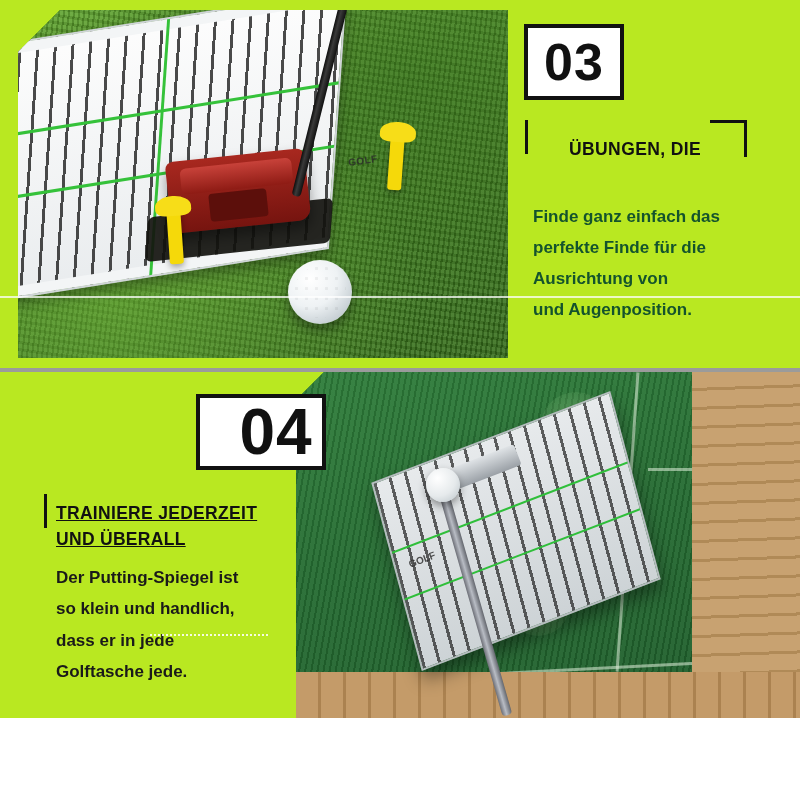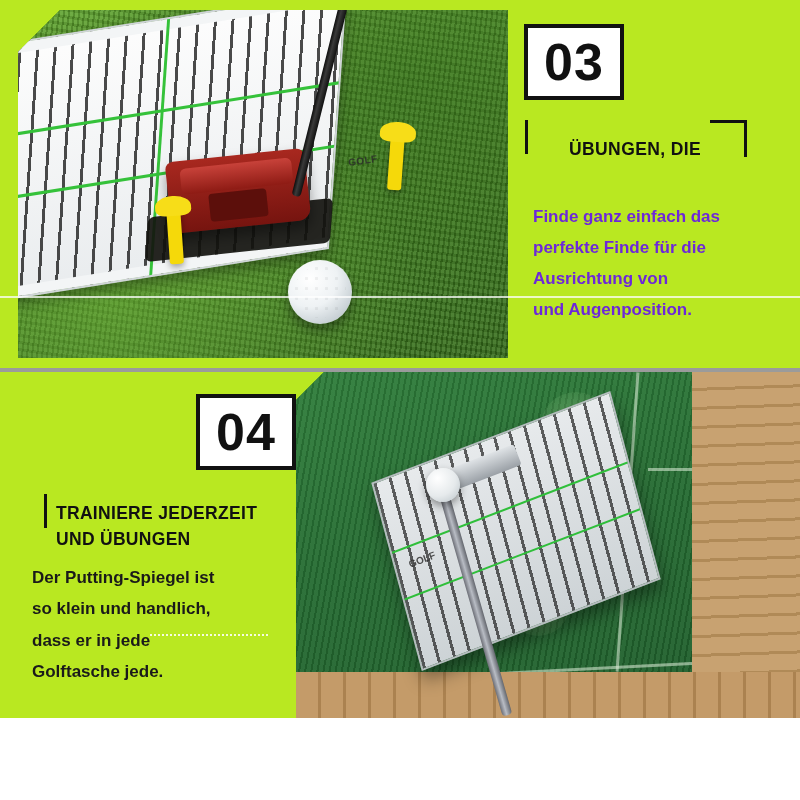--- a/index.html
+++ b/index.html
@@ -267,21 +267,21 @@
     letter-spacing: 0.4px;
     margin-left: 32px;
   }
   .body-03 {
     position: absolute;
     left: 533px;
     top: 202px;
     width: 236px;
     font-size: 17px;
     font-weight: bold;
-    color: #6d28d9;
+    color: #14532d;
     line-height: 1.82;
   }
 
   .divider-03 {
     position: absolute;
     left: 0;
     top: 296px;
     width: 800px;
     height: 2px;
     background: rgba(255,255,255,0.75);
@@ -410,22 +410,23 @@
     background: linear-gradient(180deg, #dfe3e6, #9aa0a6);
     transform: rotate(-21deg);
     border-radius: 3px;
   }
 
   .badge-04 {
     left: 196px;
     top: 22px;
     width: 92px;
     height: 68px;
-    font-size: 52px;
+    font-size: 64px;
     letter-spacing: 1px;
+    padding-left: 30px;
   }
 
   .bracket-04 {
     position: absolute;
     left: 44px;
     top: 122px;
     width: 10px;
     height: 34px;
     border-left: 3px solid #111;
   }
@@ -433,24 +434,25 @@
   .head-04 {
     position: absolute;
     left: 56px;
     top: 128px;
     width: 250px;
     font-size: 17.5px;
     font-weight: bold;
     color: #111111;
     line-height: 1.5;
     letter-spacing: 0.3px;
+    text-decoration: underline;
   }
   .body-04 {
     position: absolute;
-    left: 32px;
+    left: 56px;
     top: 190px;
     width: 248px;
     font-size: 17px;
     font-weight: bold;
     color: #1a1a1a;
     line-height: 1.85;
   }
   .dotted-rule {
     position: absolute;
     left: 150px;
@@ -552,21 +554,21 @@
       <div class="ball-04"></div>
       <div class="brand-tag-04">GOLF</div>
     </div>
 
     <div class="num-badge badge-04">04</div>
 
     <div class="bracket-04"></div>
 
     <div class="head-04">
       <div>TRAINIERE JEDERZEIT</div>
-      <div>UND ÜBUNGEN</div>
+      <div>UND ÜBERALL</div>
     </div>
 
     <div class="body-04">
       <div>Der Putting-Spiegel ist</div>
       <div>so klein und handlich,</div>
       <div>dass er in jede</div>
       <div>Golftasche jede.</div>
     </div>
 
     <div class="dotted-rule"></div>

